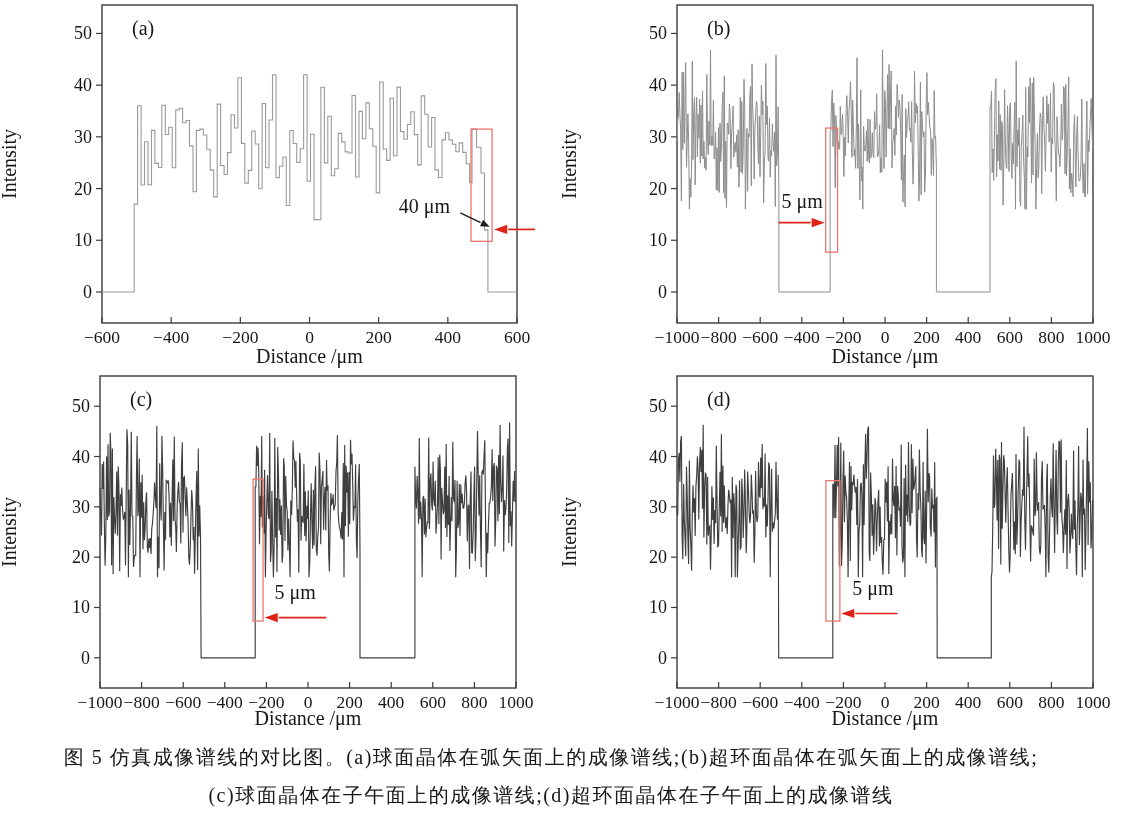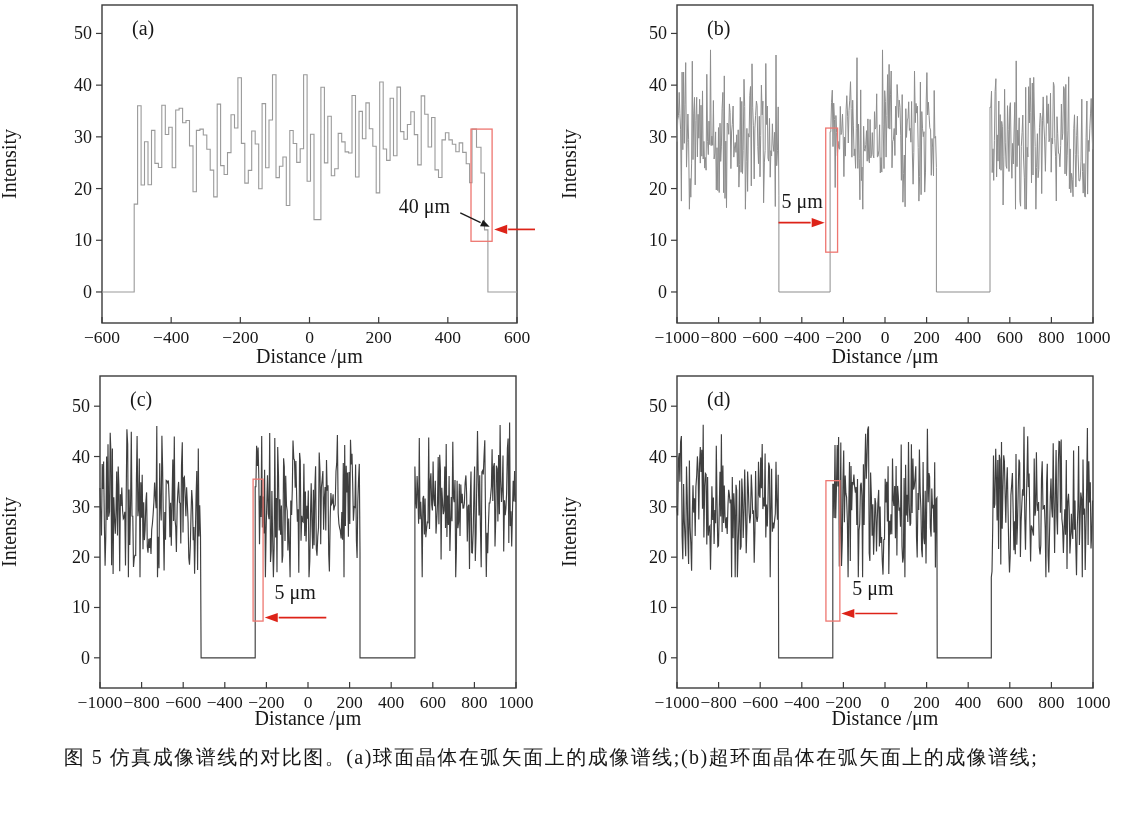--- a/index.html
+++ b/index.html
@@ -188,14 +188,15 @@
         <text x="16" y="162" text-anchor="middle" font-size="20" transform="rotate(-90 16 162)">Intensity</text>
         <text x="147" y="36" font-size="20">(d)</text>
         <path d="M117.0 138.2L117.7 145.5L118.5 88.8L119.2 83.0L119.9 111.8L120.6 71.8L121.4 66.1L122.1 166.1L122.8 189.2L123.6 114.0L124.3 150.5L125.0 166.6L125.7 186.2L126.5 96.6L127.2 125.2L127.9 168.4L128.6 193.9L129.4 90.5L130.1 157.3L130.8 172.7L131.6 200.8L132.3 143.2L133.0 115.2L133.7 142.6L134.5 128.2L135.2 165.9L135.9 116.9L136.7 105.3L137.4 86.4L138.1 100.5L138.8 149.5L139.6 93.3L140.3 77.0L141.0 101.9L141.8 79.8L142.5 138.7L143.2 54.8L143.9 167.5L144.7 116.3L145.4 103.5L146.1 104.5L146.8 174.6L147.6 107.1L148.3 165.6L149.0 157.4L149.8 156.0L150.5 199.8L151.2 162.8L151.9 116.3L152.7 150.1L153.4 127.6L154.1 173.9L154.9 139.9L155.6 153.3L156.3 75.7L157.0 130.6L157.8 176.5L158.5 175.7L159.2 142.5L160.0 101.7L160.7 146.6L161.4 64.2L162.1 162.0L162.9 95.4L163.6 152.9L164.3 115.4L165.0 146.2L165.8 158.1L166.5 147.2L167.2 163.9L168.0 134.5L168.7 119.9L169.4 124.9L170.1 133.3L170.9 129.4L171.6 207.3L172.3 107.1L173.1 168.3L173.8 123.3L174.5 139.9L175.2 207.3L176.0 114.8L176.7 120.5L177.4 207.3L178.2 174.3L178.9 150.0L179.6 110.5L180.3 179.7L181.1 176.4L181.8 108.5L182.5 124.6L183.2 167.9L184.0 140.3L184.7 99.5L185.4 132.6L186.2 183.3L186.9 157.7L187.6 101.5L188.3 116.7L189.1 142.0L189.8 153.2L190.5 146.8L191.3 104.6L192.0 121.2L192.7 144.0L193.4 140.3L194.2 192.7L194.9 162.6L195.6 101.0L196.4 147.0L197.1 151.9L197.8 146.1L198.5 91.8L199.3 125.4L200.0 127.7L200.7 87.6L201.4 118.3L202.2 73.9L202.9 139.1L203.6 127.5L204.4 136.4L205.1 83.4L205.8 167.6L206.5 134.4L207.3 156.5L208.0 130.2L208.7 92.5L209.5 96.7L210.2 207.3L210.9 138.9L211.6 98.8L212.4 161.7L213.1 152.6L213.8 158.5L214.6 150.4L215.3 143.8L216.0 91.7L216.7 132.0L217.5 149.7L218.2 104.7L218.7 287.8L272.8 287.8L272.8 114.2L273.5 114.2L274.2 147.9L275.0 75.1L275.7 148.2L276.4 120.8L277.2 74.9L277.9 116.4L278.6 67.1L279.3 196.5L280.1 162.3L280.8 72.4L281.5 196.1L282.3 170.7L283.0 109.1L283.7 80.4L284.4 152.3L285.2 105.5L285.9 123.2L286.6 127.4L287.4 152.3L288.1 207.3L288.8 137.2L289.5 92.1L290.3 191.0L291.0 96.0L291.7 140.3L292.4 112.0L293.2 113.6L293.9 104.5L294.6 116.2L295.4 122.8L296.1 116.9L296.8 155.1L297.5 108.9L298.3 207.3L299.0 160.1L299.7 154.0L300.5 115.1L301.2 112.7L301.9 125.7L302.6 207.3L303.4 94.2L304.1 155.1L304.8 102.5L305.6 63.7L306.3 108.7L307.0 87.5L307.7 59.5L308.5 56.4L309.2 182.9L309.9 190.9L310.6 102.5L311.4 127.1L312.1 165.8L312.8 134.2L313.6 184.8L314.3 160.6L315.0 128.1L315.7 133.6L316.5 181.6L317.2 151.0L317.9 132.7L318.7 119.9L319.4 176.6L320.1 136.4L320.8 173.0L321.6 167.1L322.3 191.5L323.0 204.6L323.8 169.7L324.5 169.3L325.2 108.7L325.9 132.4L326.7 111.8L327.4 151.5L328.1 96.2L328.8 203.9L329.6 150.7L330.3 164.5L331.0 144.3L331.8 164.3L332.5 88.6L333.2 129.6L333.9 136.0L334.7 115.9L335.4 168.2L336.1 96.0L336.9 185.6L337.6 115.9L338.3 125.7L339.0 140.6L339.8 137.6L340.5 156.8L341.2 74.6L342.0 176.3L342.7 192.6L343.4 187.6L344.1 107.9L344.9 207.3L345.6 94.8L346.3 145.4L347.0 124.8L347.8 152.0L348.5 71.9L349.2 133.6L350.0 155.8L350.7 153.3L351.4 74.2L352.1 143.1L352.9 88.6L353.6 119.5L354.3 116.4L355.1 107.0L355.8 96.2L356.5 167.3L357.2 187.5L358.0 122.9L358.7 140.0L359.4 79.6L360.2 122.2L360.9 137.7L361.6 179.4L362.3 187.3L363.1 92.0L363.8 167.9L364.5 174.3L365.2 120.7L366.0 193.6L366.7 134.1L367.4 58.8L368.2 132.2L368.9 103.0L369.6 106.9L370.3 157.8L371.1 166.6L371.8 118.6L372.5 138.3L373.3 134.7L374.0 162.4L374.7 92.3L375.4 197.5L376.2 128.8L376.9 127.7L377.2 287.8L431.3 287.8L431.3 207.3L432.0 201.5L432.7 159.1L433.5 85.5L434.2 138.0L434.9 134.0L435.7 78.8L436.4 107.2L437.1 150.5L437.8 90.1L438.6 179.0L439.3 84.8L440.0 89.6L440.8 194.5L441.5 72.0L442.2 158.7L442.9 121.9L443.7 85.3L444.4 91.4L445.1 124.0L445.8 152.7L446.6 112.4L447.3 97.2L448.0 138.1L448.8 180.2L449.5 202.4L450.2 186.3L450.9 125.1L451.7 114.4L452.4 103.1L453.1 138.6L453.9 180.3L454.6 151.3L455.3 184.3L456.0 84.0L456.8 174.7L457.5 155.3L458.2 121.1L459.0 89.6L459.7 92.8L460.4 187.0L461.1 152.1L461.9 132.8L462.6 119.4L463.3 125.8L464.0 56.8L464.8 148.8L465.5 179.8L466.2 138.8L467.0 104.6L467.7 66.3L468.4 117.1L469.1 103.4L469.9 152.3L470.6 191.6L471.3 155.5L472.1 157.5L472.8 162.2L473.5 165.6L474.2 88.5L475.0 145.7L475.7 140.2L476.4 82.3L477.2 134.3L477.9 140.9L478.6 132.0L479.3 177.1L480.1 184.5L480.8 174.9L481.5 108.3L482.2 91.2L483.0 138.8L483.7 138.3L484.4 135.1L485.2 158.5L485.9 207.3L486.6 112.7L487.3 93.8L488.1 185.4L488.8 202.4L489.5 164.4L490.3 126.9L491.0 108.6L491.7 138.3L492.4 147.5L493.2 73.3L493.9 132.5L494.6 183.1L495.4 123.1L496.1 80.1L496.8 147.0L497.5 164.4L498.3 94.3L499.0 71.4L499.7 71.8L500.4 142.7L501.2 69.4L501.9 148.9L502.6 156.2L503.4 183.1L504.1 157.7L504.8 139.3L505.5 164.8L506.3 89.9L507.0 199.1L507.7 131.8L508.5 123.7L509.2 140.3L509.9 183.5L510.6 169.7L511.4 143.7L512.1 163.1L512.8 169.0L513.6 80.4L514.3 159.7L515.0 130.4L515.7 171.1L516.5 205.2L517.2 158.3L517.9 138.7L518.6 75.9L519.4 174.9L520.1 149.3L520.8 122.5L521.6 129.0L522.3 207.3L523.0 89.6L523.7 144.8L524.5 138.5L525.2 200.0L525.9 161.6L526.7 113.7L527.4 58.1L528.1 175.1L528.8 91.2L529.6 132.5L530.3 112.2L531.0 178.4L531.8 161.9L532.5 130.4" fill="none" stroke="#3f3f3f" stroke-width="1.15"></path>
         <rect x="265.928" y="110.67096774193547" width="13.936000000000035" height="140.40000000000003" fill="none" stroke="#ee7670" stroke-width="1.3"></rect>
         <line x1="337.48" y1="243.52258064516133" x2="295.32" y2="243.52258064516133" stroke="#dd2318" stroke-width="1.7"></line>
         <polygon points="281.32 243.52258064516133 294.32 238.92258064516133 294.32 248.12258064516132" fill="#dd2318"></polygon>
         <text x="312.93600000000004" y="225.40645161290323" text-anchor="middle" font-size="20">5 μm</text>
       </svg></div>
   <div id="caption">
     <div class="cap-line">图 5  仿真成像谱线的对比图。(a)球面晶体在弧矢面上的成像谱线;(b)超环面晶体在弧矢面上的成像谱线;</div>
+    <div class="cap-line">(c)球面晶体在子午面上的成像谱线;(d)超环面晶体在子午面上的成像谱线</div>
   </div>
 </div>
 
 </body></html>

